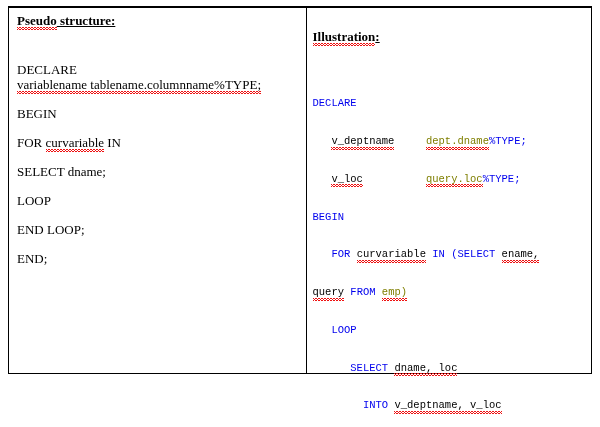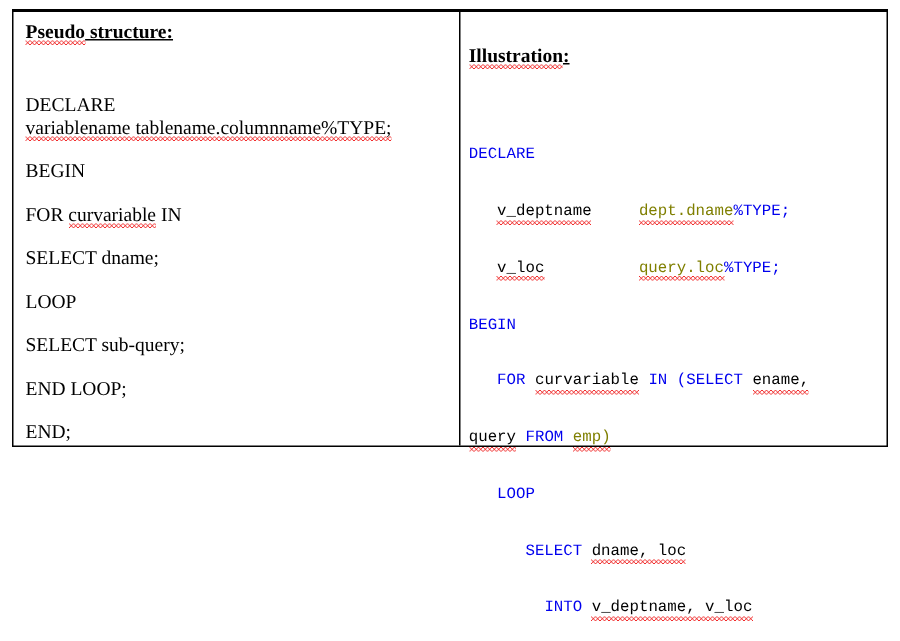--- a/index.html
+++ b/index.html
@@ -12,21 +12,21 @@
     height: 427px;
     overflow: hidden;
     font-family: "Liberation Serif", serif;
   }
 
   #doc-table {
     position: absolute;
     left: 8px;
     top: 6px;
     width: 584px;
-    height: 292px;
+    height: 368px;
     box-sizing: border-box;
     border: 1px solid #000000;
     border-top-width: 2px;
     display: flex;
     background: #ffffff;
   }
 
   .col {
     box-sizing: border-box;
     position: relative;
@@ -117,21 +117,20 @@
       <div class="pseudo-line"><span class="sq">variablename tablename.columnname%TYPE;</span></div>
 
       <div class="pseudo-line">BEGIN</div>
 
       <div class="pseudo-line">FOR <span class="sq">curvariable</span> IN</div>
 
       <div class="pseudo-line">SELECT dname;</div>
 
       <div class="pseudo-line">LOOP</div>
 
-      <div class="pseudo-line">SELECT sub-query;</div>
 
       <div class="pseudo-line">END LOOP;</div>
 
       <div class="pseudo-line">END;</div>
 
     </div>
   </div>
 
   <div class="col col-right">
 

